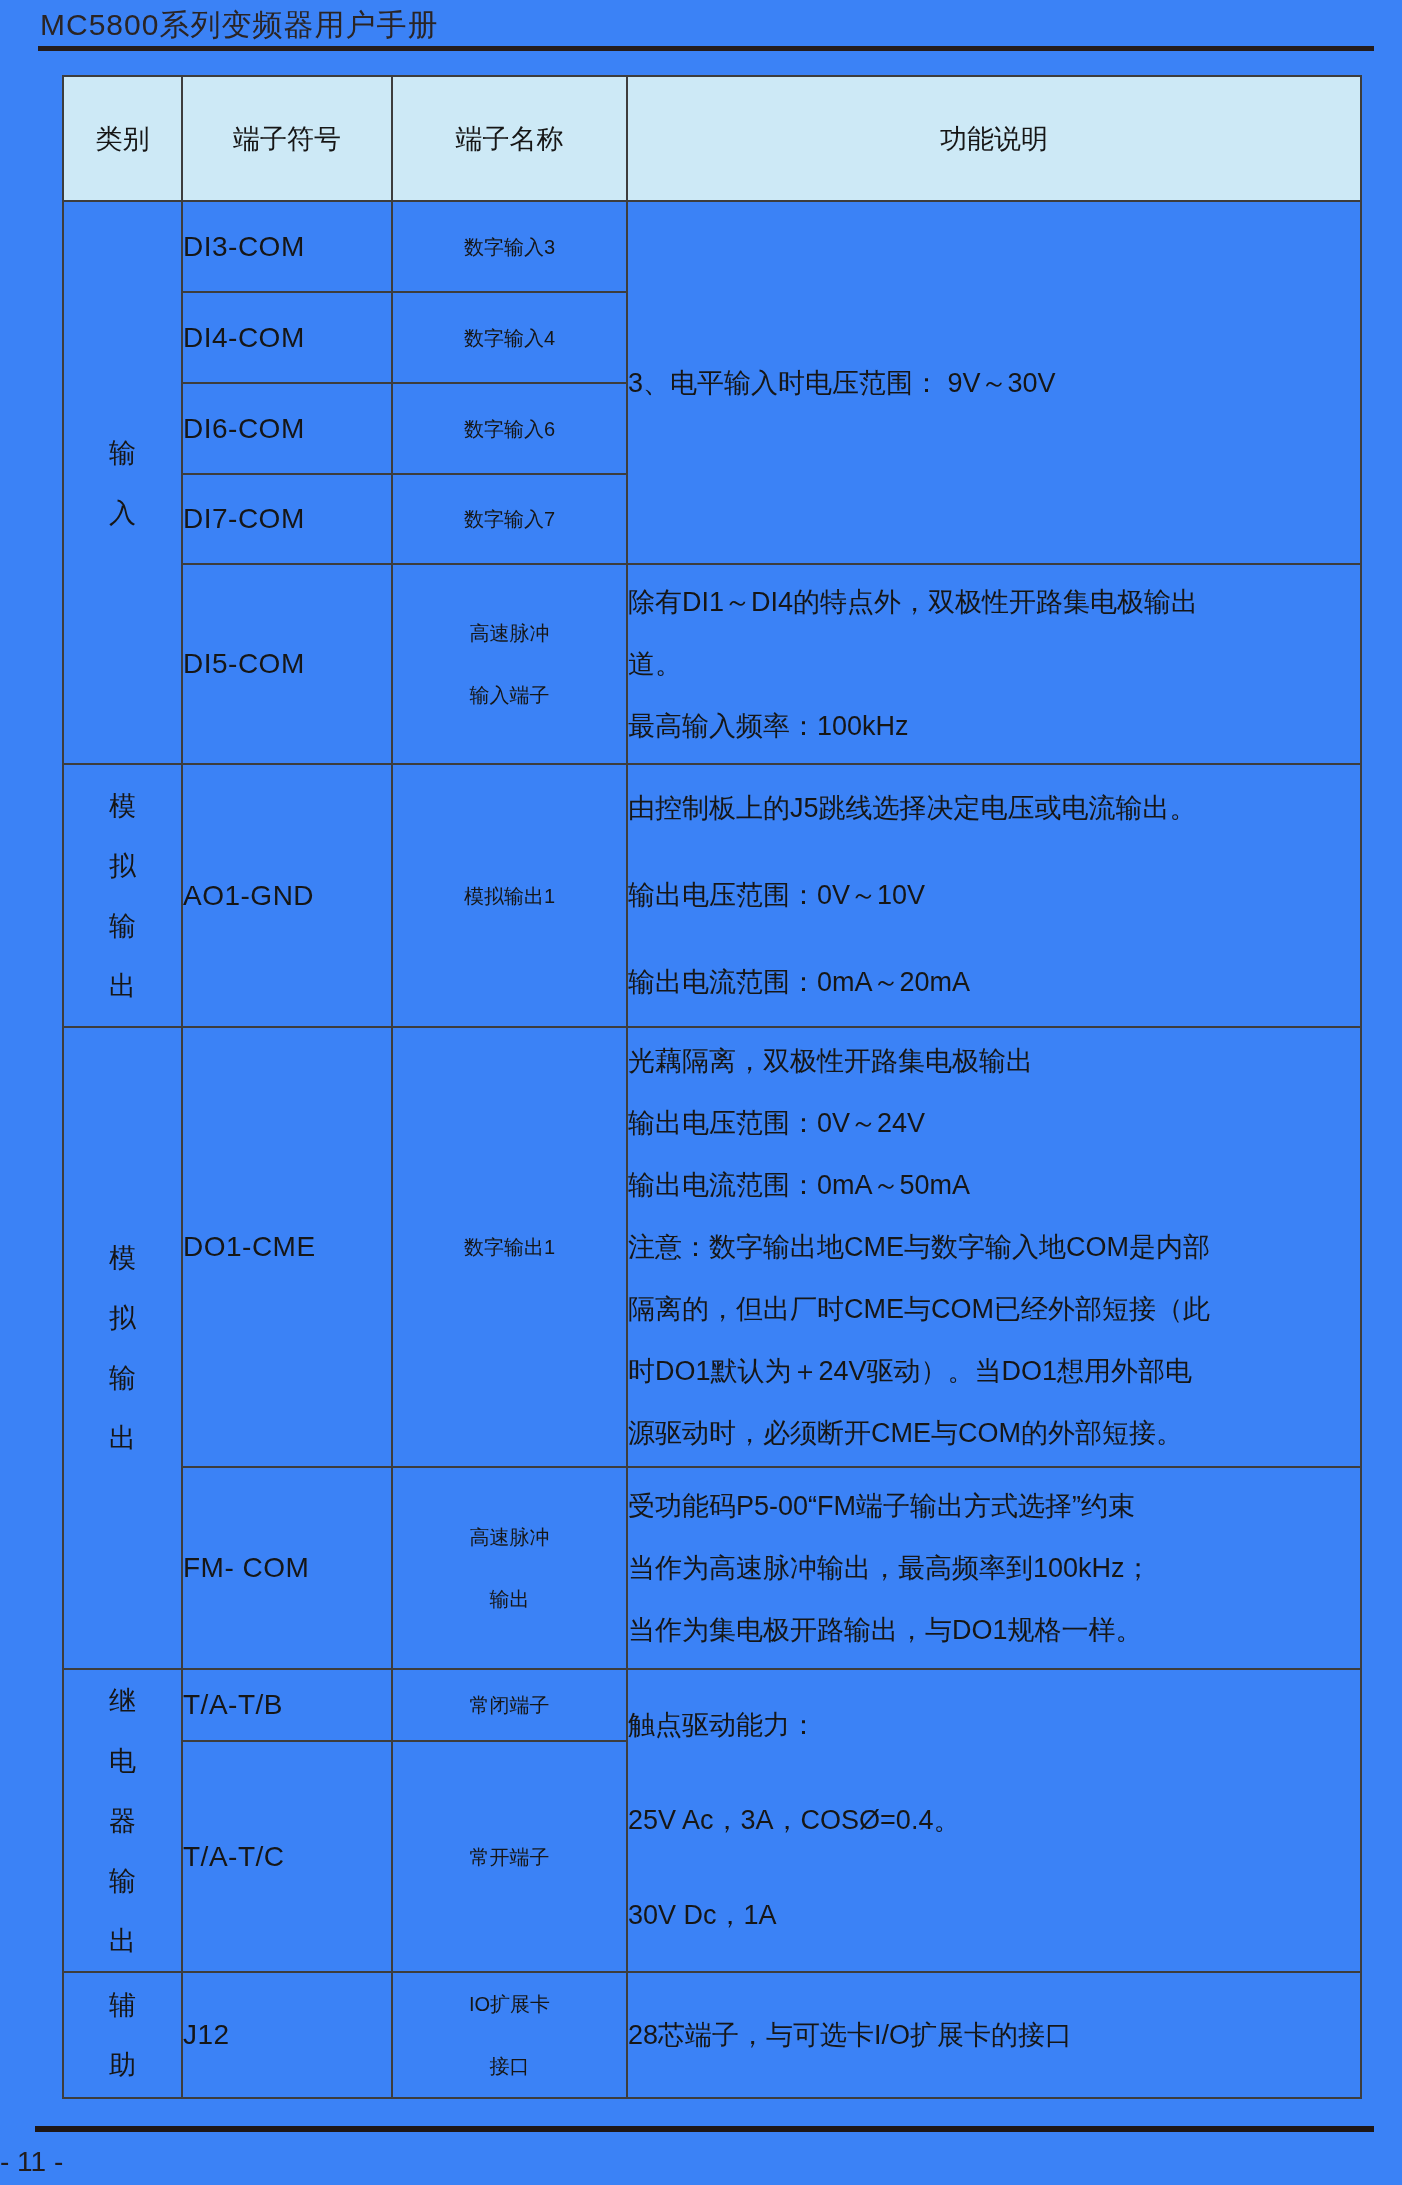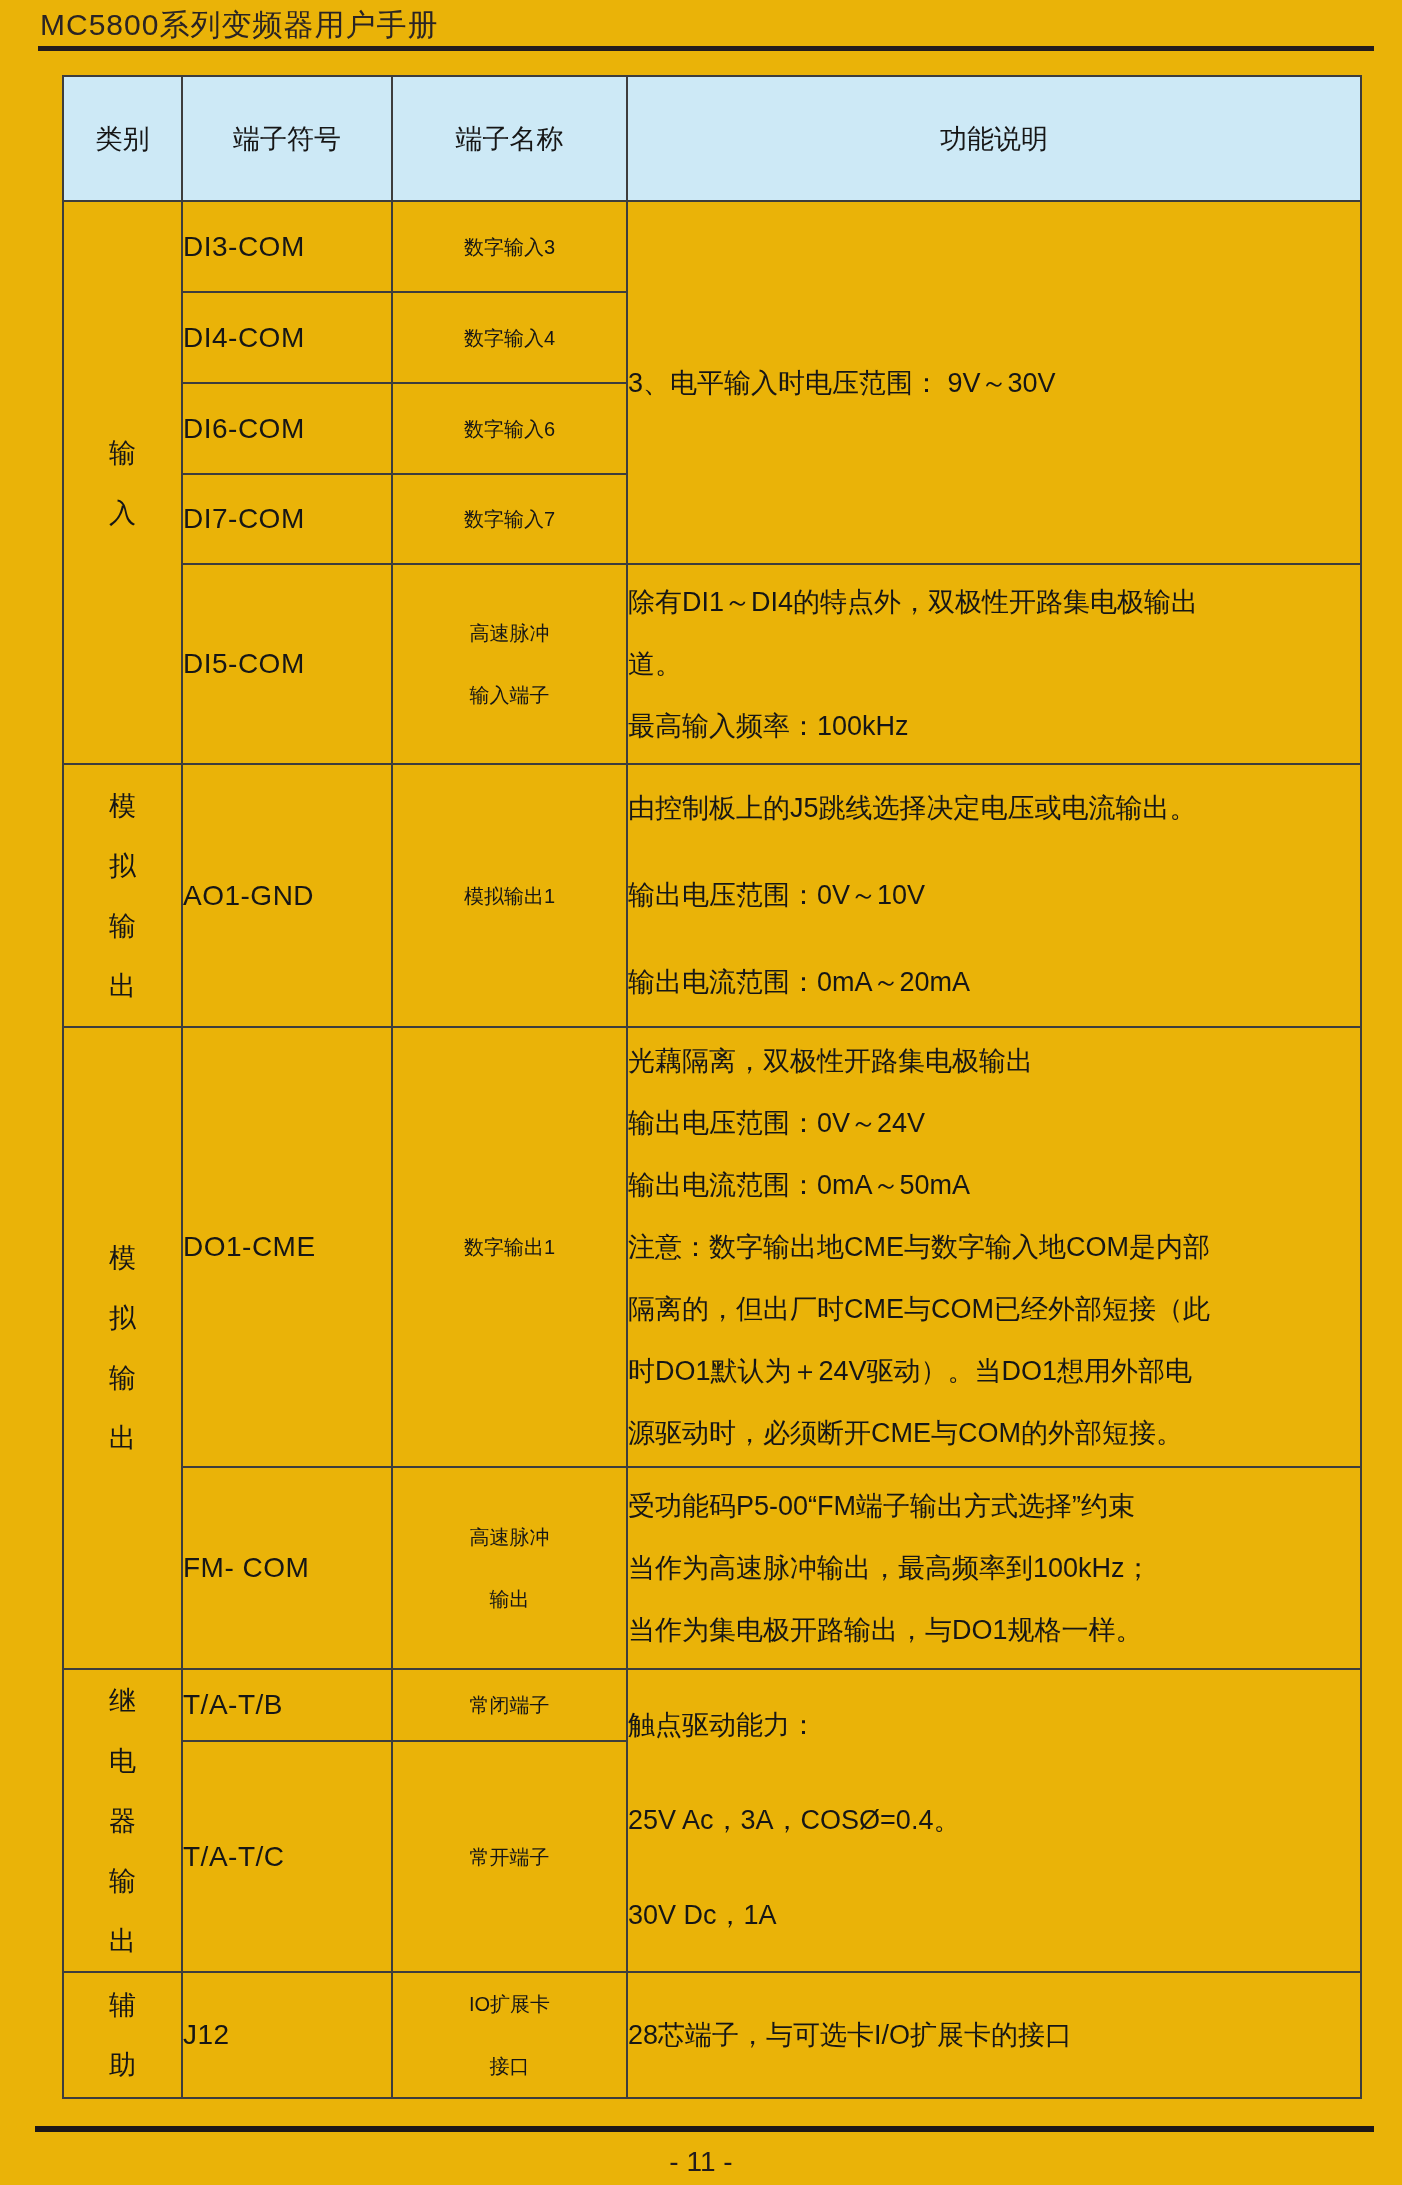--- a/index.html
+++ b/index.html
@@ -1,19 +1,19 @@
 <!DOCTYPE html>
 <html><head>
 <meta charset="utf-8">
 <style>
   html,body{margin:0;padding:0;background:#ffffff;}
   .page{
     position:relative;
     width:1402px;height:2185px;
-    background:#eab308;
+    background:#3b82f6;
     font-family:"Liberation Sans", sans-serif;
     color:#1c1c1c;
     overflow:hidden;
   }
   .doc-title{
     position:absolute;left:40px;top:6px;
     font-size:30px;line-height:38px;color:#2a2424;
     letter-spacing:1px;
   }
   .title-rule{
@@ -66,21 +66,21 @@
     border-radius:24px;
   }
   .func-spread{line-height:87px;}
   .func-relay{line-height:95px;padding-top:14px;}
   .footer-rule{
     position:absolute;left:35px;top:2126px;
     width:1339px;height:6px;background:#1d1717;
   }
   .page-num{
     position:absolute;left:0;top:2146px;width:100%;
-    text-align:center;font-size:28px;color:#221c1c;
+    text-align:left;font-size:28px;color:#221c1c;
   }
 </style>
 </head>
 <body>
 
 <div class="page">
 
   <div class="doc-title">MC5800系列变频器用户手册</div>
   <div class="title-rule"></div>
 

